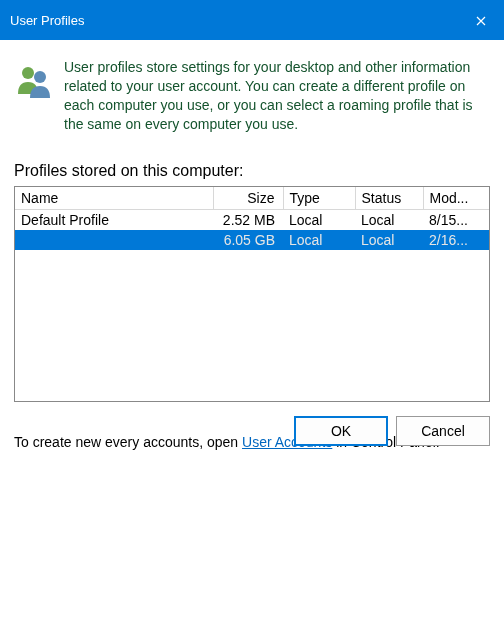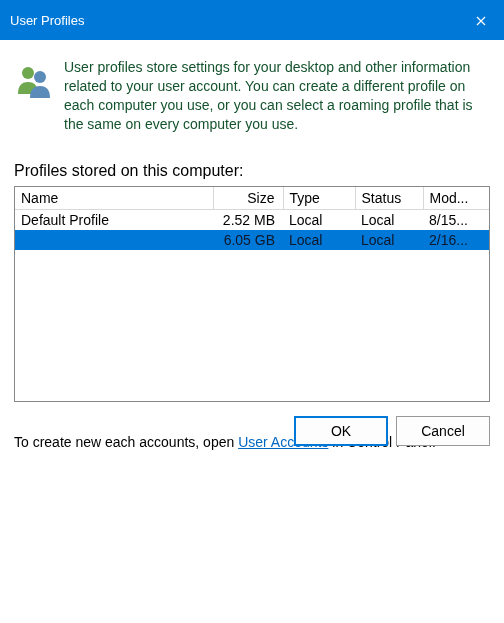--- a/index.html
+++ b/index.html
@@ -48,21 +48,21 @@
       background:#fff;
       white-space: nowrap; overflow: hidden; text-overflow: ellipsis;
     }
     thead th:last-child { border-right:none; }
     tbody td {
       padding: 2px 6px;
       white-space: nowrap;
       overflow: hidden;
       text-overflow: ellipsis;
     }
-    tbody tr.selected td { background: #0078d7; color: #0f172a; }
+    tbody tr.selected td { background: #0078d7; color: #e5e5e5; }
 
     
     col.c-name { width: 198px; }
     col.c-size { width: 70px; }
     col.c-type { width: 72px; }
     col.c-status { width: 68px; }
     col.c-mod  { width: auto; }
 
     .right { text-align: right; padding-right:8px;}
 
@@ -167,21 +167,21 @@
           <td>Local</td>
           <td>Local</td>
           <td>2/16...</td>
         </tr>
       </tbody>
     </table>
   </div>
 
 
   <div class="bottom-text">
-    <span>To create new each accounts, open </span><a href="#">User Accounts</a><span> in Control Panel.</span>
+    <span>To create new every accounts, open </span><a href="#">User Accounts</a><span> in Control Panel.</span>
   </div>
 
   <div class="dlgbtns">
     <button class="stdbtn default">OK</button>
     <button class="stdbtn">Cancel</button>
   </div>
 
 </div>
 
 </body></html>

